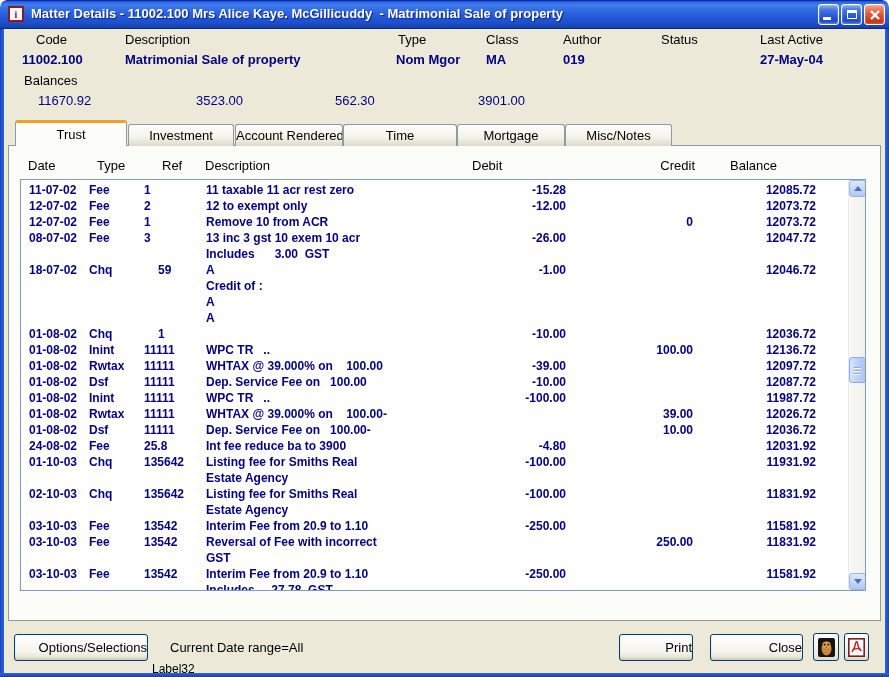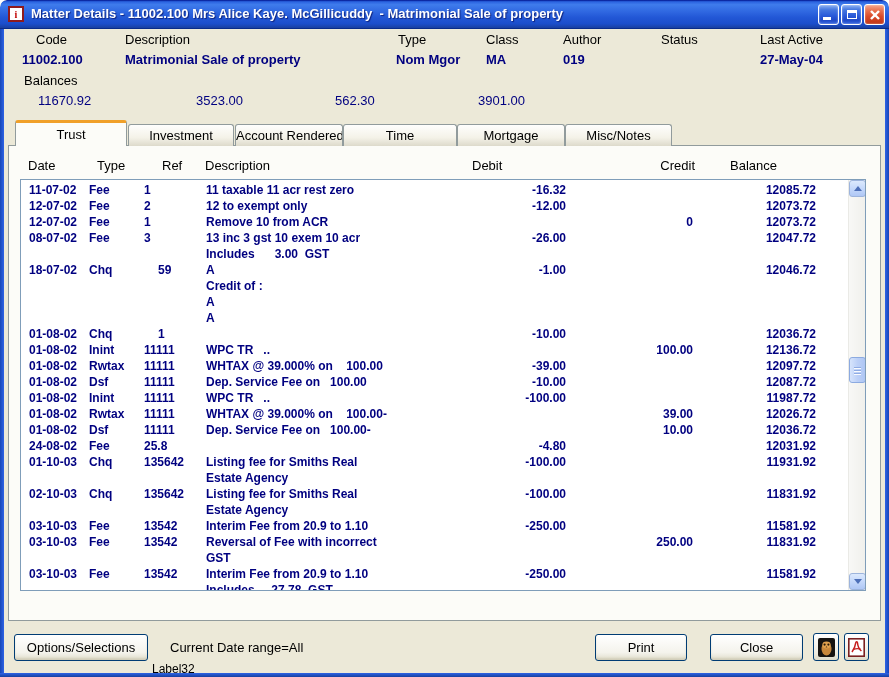--- a/index.html
+++ b/index.html
@@ -95,25 +95,25 @@
   .sb-thumb::after{content:"";position:absolute;left:4px;right:4px;top:9px;height:8px;
     background:repeating-linear-gradient(180deg,#8FACE4 0 1px,rgba(255,255,255,.9) 1px 2px,transparent 2px 3px);}
   
   .posted-label{position:absolute;left:508px;top:598px;font-size:13px;color:#1a1a1a;}
   .posted-date{position:absolute;left:661px;top:598px;font-size:13px;color:#000080;}
   .posted-amt{position:absolute;left:720px;top:597px;width:95px;text-align:right;font-size:13px;font-weight:bold;color:#000080;}
   
   .xp-btn{
     position:absolute;height:27px;border:1px solid #003C74;border-radius:3px;
     background:linear-gradient(180deg,#FFFFFF 0%,#F4F3EC 70%,#E0DDCB 100%);
-    font-size:13px;color:#000;text-align:center;line-height:25px;
+    font-size:13px;color:#000;text-align:right;line-height:25px;
     box-shadow:inset 0 -2px 2px rgba(180,175,150,.35);cursor:default;
   }
   .btn-options{left:14px;top:634px;width:134px;}
-  .btn-print{left:595px;top:634px;width:92px;}
+  .btn-print{left:619px;top:634px;width:74px;}
   .btn-close2{left:710px;top:634px;width:93px;}
   .btn-icon{position:absolute;top:633px;width:26px;height:28px;border:1px solid #003C74;border-radius:3px;
     background:linear-gradient(180deg,#FFFFFF,#EDEBE0 75%,#DDDAC8 100%);display:flex;align-items:center;justify-content:center;}
   .btn-owl{left:813px;}
   .btn-pdf{left:844px;width:25px;}
   .txt-range{position:absolute;left:170px;top:640px;font-size:13px;color:#000;}
   .lbl32{position:absolute;left:152px;top:662px;font-size:12px;color:#000;z-index:5;}
 </style>
 </head>
 <body>
@@ -187,21 +187,21 @@
       <span class="chead ch6">Balance</span>
     </div>
 
   <div class="listbox">
     <div class="rows" id="rows">
         <div class="trow">
           <span class="cell c-date">11-07-02</span>
           <span class="cell c-type">Fee</span>
           <span class="cell c-ref">1</span>
           <span class="cell c-desc">11 taxable 11 acr rest zero</span>
-          <span class="cell c-debit">-16.32</span>
+          <span class="cell c-debit">-15.28</span>
           <span class="cell c-credit"></span>
           <span class="cell c-bal">12085.72</span>
         </div>
         <div class="trow">
           <span class="cell c-date">12-07-02</span>
           <span class="cell c-type">Fee</span>
           <span class="cell c-ref">2</span>
           <span class="cell c-desc">12 to exempt only</span>
           <span class="cell c-debit">-12.00</span>
           <span class="cell c-credit"></span>
@@ -330,20 +330,21 @@
           <span class="cell c-ref">11111</span>
           <span class="cell c-desc">Dep. Service Fee on   100.00-</span>
           <span class="cell c-debit"></span>
           <span class="cell c-credit">10.00</span>
           <span class="cell c-bal">12036.72</span>
         </div>
         <div class="trow">
           <span class="cell c-date">24-08-02</span>
           <span class="cell c-type">Fee</span>
           <span class="cell c-ref">25.8</span>
+          <span class="cell c-desc">Int fee reduce ba to 3900</span>
           <span class="cell c-debit">-4.80</span>
           <span class="cell c-credit"></span>
           <span class="cell c-bal">12031.92</span>
         </div>
         <div class="trow">
           <span class="cell c-date">01-10-03</span>
           <span class="cell c-type">Chq</span>
           <span class="cell c-ref">135642</span>
           <span class="cell c-desc">Listing fee for Smiths Real</span>
           <span class="cell c-debit">-100.00</span>

